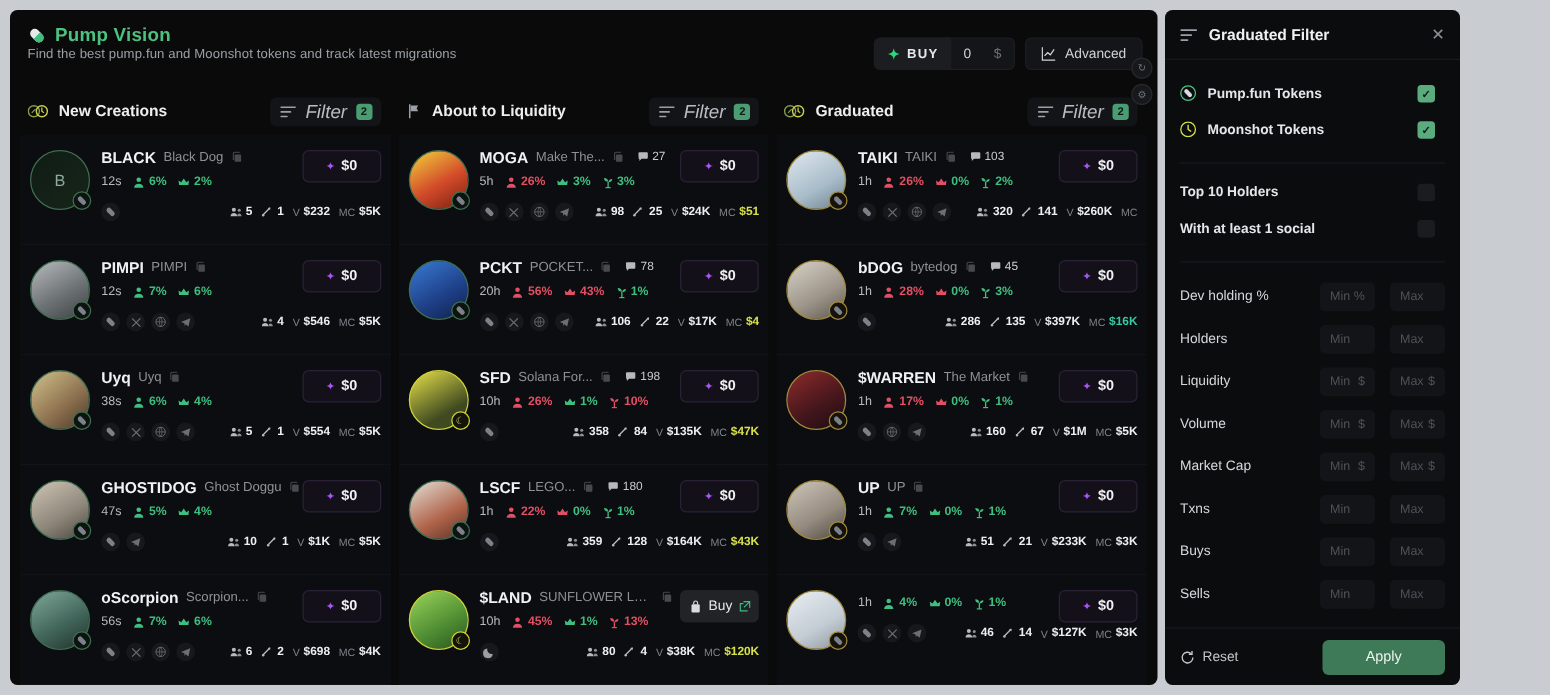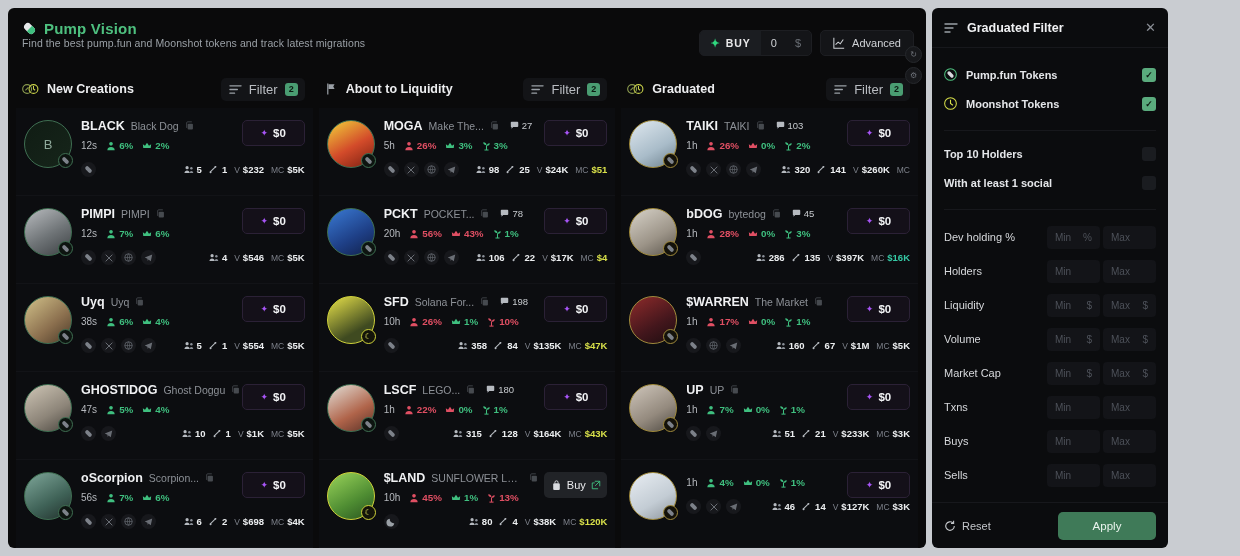--- a/index.html
+++ b/index.html
@@ -61,21 +61,21 @@
   .col-head {
     display:flex; align-items:center; justify-content:space-between;
     height:38px; padding: 0 8px 0 6px;
   }
   .col-head-left { display:flex; align-items:center; gap:8px; }
   .col-title { font-size:12.5px; font-weight:bold; color:#edeef0; }
   .filter-pill {
     display:flex; align-items:center; gap:7px; background:#131417;
     border-radius:5px; padding:4px 7px 4px 8px; height:23px;
   }
-  .filter-pill .lbl { font-size:13px; color:#b9bcc1; }
+  .filter-pill .lbl { font-size:15px; color:#b9bcc1;font-style:italic; }
   .filter-badge {
     background:#4a9d72; color:#0c1a12; font-size:9px; font-weight:bold;
     border-radius:3px; min-width:13px; height:13px; line-height:13px; text-align:center; padding:0 3px;
   }
 
   .col-body { flex:1; display:flex; flex-direction:column; gap:0; overflow:hidden; }
 
   .card {
     position:relative; height:89px; padding:10px 8px 0 8px;
     border-bottom:1px solid #121317; background:#0c0d10;
@@ -145,31 +145,31 @@
     position:absolute; left:932px; top:8px; width:236px; height:540px;
     background:#0b0c0e; border-radius:6px; overflow:hidden;
     display:flex; flex-direction:column;
   }
   .p-head {
     height:40px; display:flex; align-items:center; gap:9px; padding:0 12px;
     border-bottom:1px solid #17181c;
   }
   .p-title { font-size:12.5px; font-weight:bold; color:#f0f1f3; flex:1;}
   .p-close { color:#8b8f96; font-size:13px; }
-  .p-toggles { padding:12px 12px 4px 12px; }
+  .p-toggles { padding:12px 20px 4px 12px; }
   .p-trow { display:flex; align-items:center; gap:9px; height:29px; }
   .p-trow .tl { flex:1; font-size:11px; font-weight:bold; color:#e4e6e9; }
   .chk {
     width:14px;height:14px;border-radius:3px;background:#5aab7d;
     display:flex;align-items:center;justify-content:center;color:#0c1a12;font-size:9px;font-weight:bold;
   }
   .chk.off { background:#1a1c20; }
   .p-sep { height:1px; background:#17181c; margin: 8px 12px; }
   .p-rows { padding: 2px 12px 0 12px; flex:1; overflow:hidden;}
-  .frow { display:flex; align-items:center; height:34px; gap:3px; }
+  .frow { display:flex; align-items:center; height:34px; gap:12px; }
   .flabel { width:100px; font-size:11px; color:#d6d8db; flex:0 0 100px;}
   .finput {
     flex:1; height:23px; background:#131418; border-radius:4px;
     display:flex; align-items:center; padding:0 8px; position:relative;
   }
   .finput .ph { font-size:10px; color:#4d5159;}
   .finput .suf { margin-left:auto; font-size:10px; color:#4d5159;}
   .p-foot {
     height:46px; border-top:1px solid #17181c; display:flex; align-items:center;
     padding:0 12px; gap:10px;
@@ -1115,21 +1115,21 @@
                     </span>
                   </span>
                   <span class="metrics">
                     <span class="m">
                       <svg width="10" height="9" viewBox="0 0 13 11">
                         <circle cx="4" cy="3.2" r="2.1" fill="#b6bac0"></circle>
                         <path d="M.6 10c0-2 1.6-3.3 3.4-3.3S7.4 8 7.4 10z" fill="#b6bac0"></path>
                         <circle cx="9.6" cy="3.8" r="1.6" fill="#8b9098"></circle>
                         <path d="M7.4 10c0-1.6 1-2.7 2.2-2.7S12 8.4 12 10z" fill="#8b9098"></path>
                       </svg>
-                      <span class="v">315</span>
+                      <span class="v">359</span>
                     </span>
                     <span class="m">
                       <svg width="10" height="9" viewBox="0 0 12 11">
                         <path d="M1.5 8.5L8 2" stroke="#b6bac0" stroke-width="1.3" stroke-linecap="round"></path>
                         <path d="M6.2 1.6l2.6-.3-.3 2.6z" fill="#b6bac0"></path>
                         <circle cx="1.8" cy="8.8" r="1.2" fill="#b6bac0"></circle>
                       </svg>
                       <span class="v">128</span>
                     </span>
                     <span class="m">

